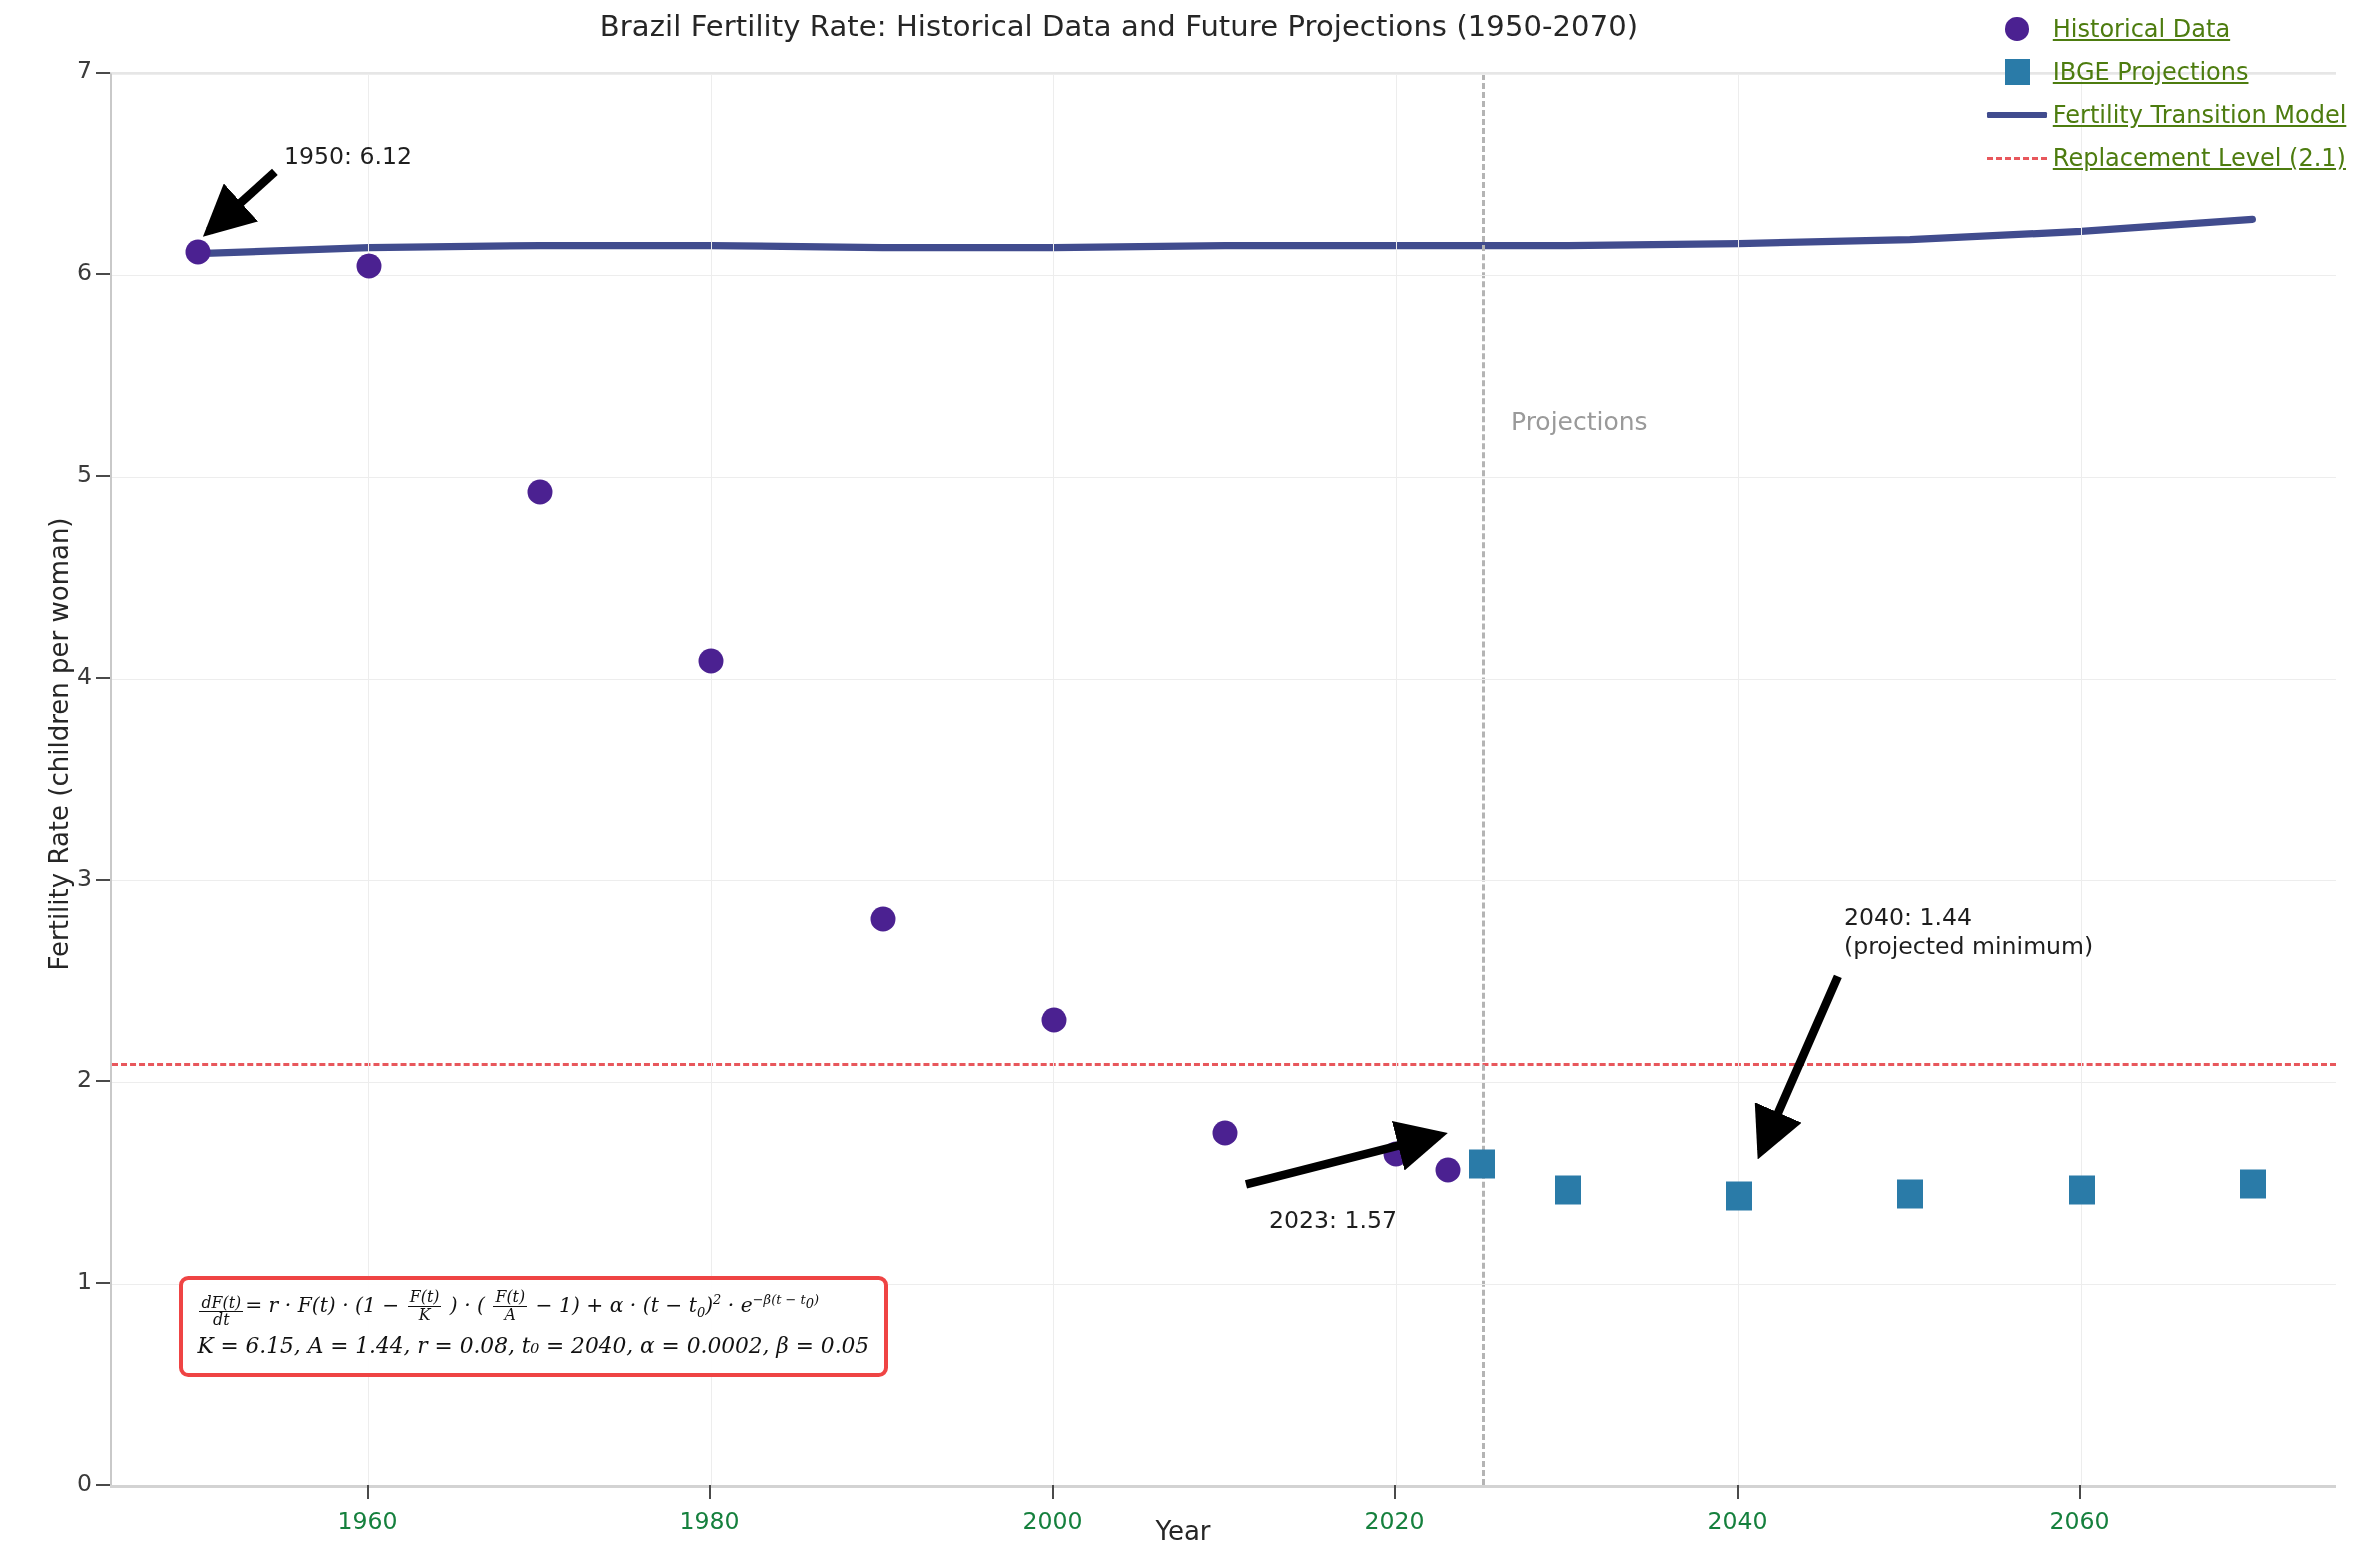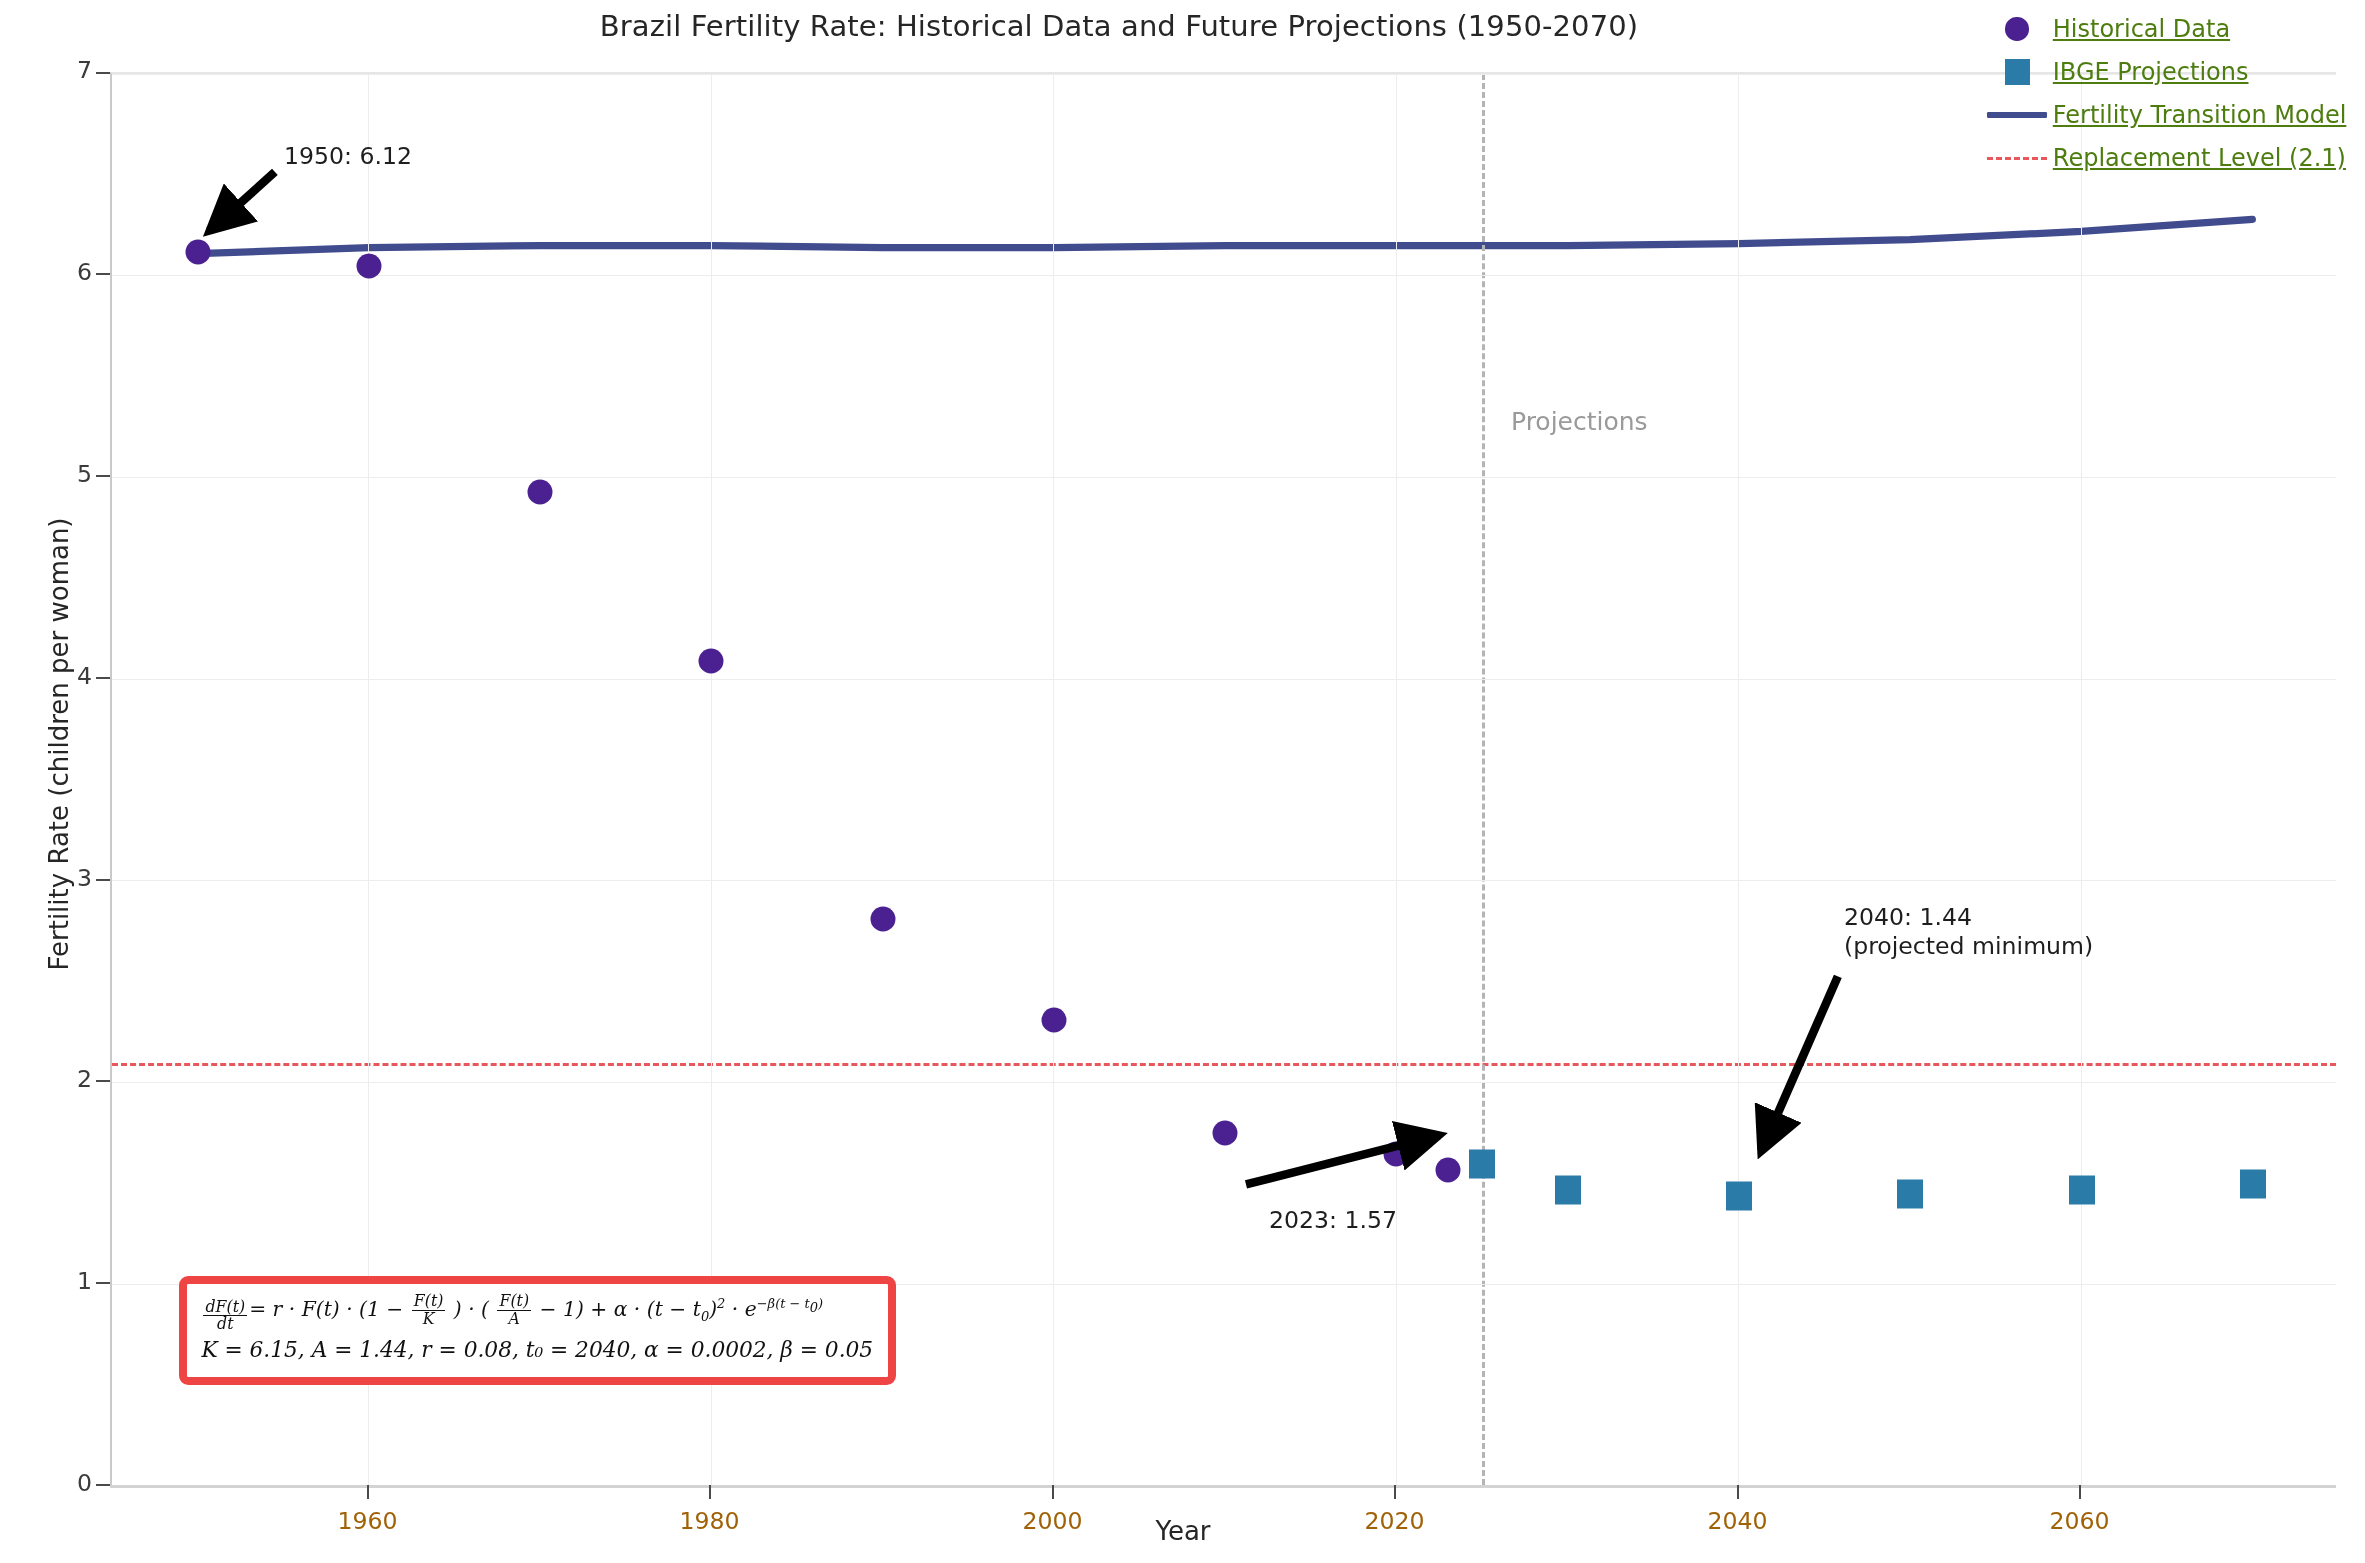--- a/index.html
+++ b/index.html
@@ -29,21 +29,21 @@
   .axis-spine-bottom{
     position:absolute;left:110px;top:1485px;width:2226px;height:2.6px;background:#d3d3d3;
   }
 
   
   .ytick-label{
     position:absolute;right:2307px;
     font-size:23.6px;color:#3b3b3b;text-align:right;
   }
   .ytick-mark{position:absolute;width:14.4px;height:2px;background:#4a4a4a;}
-  .xtick-label{position:absolute;font-size:23.6px;color:#a16207;text-align:center;width:131px;}
+  .xtick-label{position:absolute;font-size:23.6px;color:#15803d;text-align:center;width:131px;}
   .xtick-mark{position:absolute;width:2px;height:14.4px;background:#4a4a4a;}
 
   
   #ylabel{
     position:absolute;left:-368px;top:729px;width:853px;text-align:center;
     font-size:26px;color:#262626;transform:rotate(-90deg);transform-origin:center center;
   }
   #xlabel{
     position:absolute;left:0;top:1516px;width:2366px;text-align:center;
     font-size:26px;color:#262626;
@@ -89,21 +89,21 @@
   .legend-key{width:71px;display:flex;align-items:center;justify-content:center;}
   .k-circle{width:23.6px;height:23.6px;border-radius:50%;background:#4b2191;}
   .k-square{width:25px;height:26px;background:#2a7ba8;}
   .k-line{width:60px;height:5.9px;background:#414c8e;border-radius:1.3px;}
   .k-dash{width:60px;height:0;border-top:3.9px dashed #e8575c;}
   .legend-label{white-space:nowrap;}
 
   
   #equation-box{
     position:absolute;left:179px;top:1276px;
-    border:8px solid #ef4444;border-radius:9.2px;background:rgba(255,255,255,.9);
+    border:4px solid #ef4444;border-radius:9.2px;background:rgba(255,255,255,.9);
     padding:9.2px 14.4px 10.5px 14.4px;
     font-family:"DejaVu Serif","Liberation Serif",serif;
     color:#111;line-height:1.55;
   }
   .eq-line{font-size:0;white-space:nowrap;}
   .eq{font-size:20.3px;font-style:italic;}
   .frac{display:inline-block;vertical-align:middle;text-align:center;font-size:15.8px;
         line-height:1.05;margin:0 2px;}
   .frac .num{display:block;border-bottom:1.3px solid #111;padding:0 2px;font-style:italic;}
   .frac .den{display:block;padding:0 2px;font-style:italic;}

